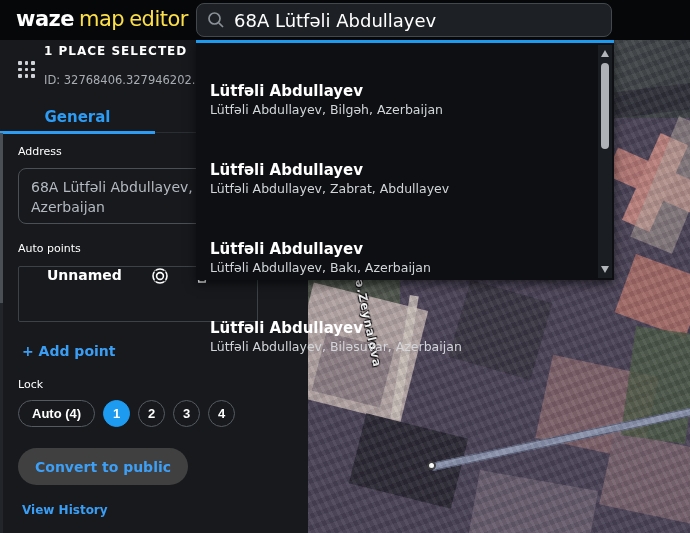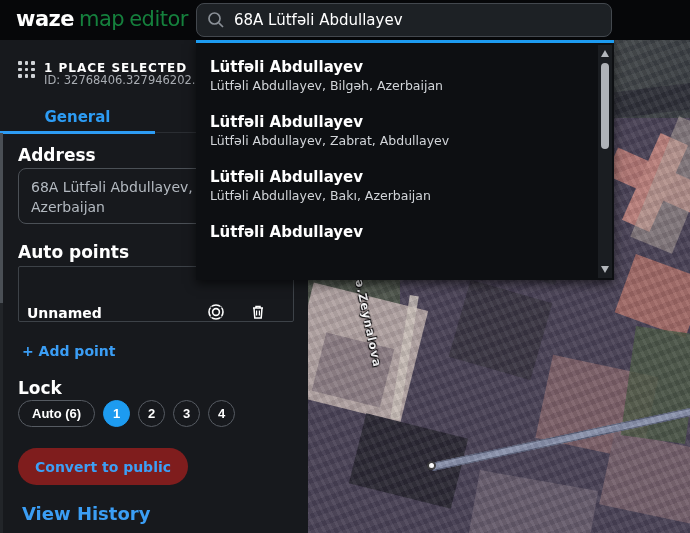--- a/index.html
+++ b/index.html
@@ -4,59 +4,59 @@
 <style>
   * { margin:0; padding:0; box-sizing:border-box; }
   html,body { background:#000; }
   body { font-family:"DejaVu Sans","Liberation Sans",sans-serif; }
   .stage { position:relative; width:690px; height:533px; overflow:hidden; background:#101114; }
 
   
   .topbar { position:absolute; left:0; top:0; width:690px; height:40px; background:#060709; z-index:20; }
   .logo { position:absolute; left:16px; top:7px; display:flex; align-items:baseline; color:#fff; }
   .logo .l-bold { font-size:21px; font-weight:800; letter-spacing:-0.5px; }
-  .logo .l-light { font-size:21px; font-weight:400; color:#15803d; margin-left:5px; letter-spacing:-0.5px; }
+  .logo .l-light { font-size:21px; font-weight:400; color:#fde047; margin-left:5px; letter-spacing:-0.5px; }
   .searchbox { position:absolute; left:196px; top:3px; width:416px; height:34px; background:#1d2125;
     border:1px solid #43484e; border-radius:8px; display:flex; align-items:center; padding:0 10px; }
-  .searchbox input { background:transparent; border:none; outline:none; color:#fff; font-size:15px;
+  .searchbox input { background:transparent; border:none; outline:none; color:#fff; font-size:18px;
     font-family:inherit; width:100%; margin-left:9px; }
   .search-icon svg { display:block; }
 
   
   .sidebar { position:absolute; left:0; top:40px; width:308px; height:493px; background:#17191d; z-index:5; }
   .side-scroll { position:absolute; left:0; top:93px; bottom:0; width:3px; background:#222529; }
   .side-scroll .thumb { position:absolute; left:0; top:0; width:3px; height:170px; background:#4a4f55; }
   .sel-header { position:absolute; left:0; top:0; width:100%; height:60px; }
   .drag-handle { position:absolute; left:18px; top:21px; width:18px; height:18px; display:grid;
     grid-template-columns:repeat(3,1fr); grid-template-rows:repeat(3,1fr); gap:2px; }
   .drag-handle i { width:3.5px; height:3.5px; border-radius:1px; background:#cfd2d6; display:block; }
-  .sel-title { position:absolute; left:44px; top:21px; color:#fff; font-size:12px; font-weight:700; letter-spacing:1px; }
+  .sel-title { position:absolute; left:44px; top:4px; color:#fff; font-size:12px; font-weight:700; letter-spacing:1px; }
   .sel-id { position:absolute; left:44px; top:33px; color:#a9adb3; font-size:11.5px; }
   .tabs { position:absolute; left:0; top:60px; width:100%; height:33px; border-bottom:1px solid #2a2d32; }
   .tab { position:absolute; left:0; top:0; width:155px; height:33px; display:flex; align-items:center; justify-content:center; }
   .tab span { color:#2d9cf4; font-size:15px; font-weight:700; }
   .tab .underline { position:absolute; left:0; bottom:-1px; width:155px; height:3px; background:#2d9cf4; }
 
-  .section-label { position:absolute; left:18px; color:#fff; font-size:17px; font-weight:700; }
+  .section-label { position:absolute; left:18px; color:#fff; font-size:11px; font-weight:400; }
   .address-box { position:absolute; left:18px; top:128px; width:274px; height:56px; border:1px solid #4b5056;
     border-radius:8px; padding:8px 12px; color:#b4bac1; font-size:14px; line-height:1.45; white-space:pre-line; }
-  .entry-box { position:absolute; left:18px; top:226px; width:276px; height:56px; border:1px solid #3d4248;
-    border-radius:2px; display:flex; align-items:flex-end; padding:0 8px; }
+  .entry-box { position:absolute; left:18px; top:226px; width:240px; height:56px; border:1px solid #3d4248;
+    border-radius:2px; display:flex; align-items:flex-start; padding:0 28px; }
   .entry-name { color:#fff; font-size:14px; font-weight:700; flex:1; }
   .entry-icons { display:flex; gap:24px; align-items:center; margin-right:18px; }
   .icon-btn { width:18px; height:18px; cursor:pointer; }
   .add-point { position:absolute; left:22px; top:303px; color:#3b9ef5; font-size:14px; font-weight:700; cursor:pointer; }
   .lock-row { position:absolute; left:18px; top:360px; display:flex; gap:8px; align-items:center; }
   .pill { height:27px; border:1.5px solid #565b62; border-radius:999px; color:#fff; font-size:13px; font-weight:700;
     display:flex; align-items:center; justify-content:center; padding:0 13px; background:transparent; cursor:pointer; }
   .pill.circle { width:27px; padding:0; }
   .pill.active { background:#1d9bf0; border-color:#1d9bf0; }
-  .convert-btn { position:absolute; left:18px; top:408px; height:37px; background:#7f1d1d; border:none; border-radius:999px;
+  .convert-btn { position:absolute; left:18px; top:408px; height:37px; background:#404040; border:none; border-radius:999px;
     color:#3d9ff5; font-size:14px; font-weight:700; padding:0 17px; font-family:inherit; cursor:pointer; }
-  .view-history { position:absolute; left:22px; top:463px; color:#3b9ef5; font-size:18px; font-weight:700; cursor:pointer; }
+  .view-history { position:absolute; left:22px; top:463px; color:#3b9ef5; font-size:12px; font-weight:700; cursor:pointer; }
 
   
   .map { position:absolute; left:308px; top:40px; width:382px; height:493px; background:#4a4356; overflow:hidden; z-index:1; }
   .patch { position:absolute; }
   .map .grain { position:absolute; inset:0;
     background:repeating-linear-gradient(63deg, rgba(255,255,255,.04) 0 3px, rgba(0,0,0,.05) 3px 7px),
                repeating-linear-gradient(-20deg, rgba(20,10,40,.08) 0 5px, rgba(180,170,190,.05) 5px 11px); }
   .road-main { position:absolute; left:22px; top:-12px; width:12px; height:580px; background:#ece4d2;
     border-left:1.5px solid #6b6252; border-right:1.5px solid #6b6252; transform:rotate(12.3deg); transform-origin:6px 0; }
   .road-gray { position:absolute; left:124px; top:423px; width:276px; height:8px; background:#8d96af;
@@ -64,21 +64,21 @@
   .road-node { position:absolute; left:119px; top:421px; width:9px; height:9px; border-radius:50%;
     background:#fff; border:2px solid #3a3a3a; }
   .street-label { position:absolute; left:58px; top:238px; color:#fff; font-size:11.5px; font-weight:700;
     transform:rotate(78deg); transform-origin:left top; letter-spacing:1px;
     text-shadow:0 0 2px #000, 1px 1px 1px #000, -1px -1px 1px #000; }
 
   
   .dropdown { position:absolute; left:196px; top:40px; width:418px; height:240px; background:#0d0f12;
     border-top:3px solid #1d9bf0; z-index:15; box-shadow:0 4px 10px rgba(0,0,0,.6); }
   .results { padding:15px 0 0 14px; }
-  .result { height:55px; cursor:pointer; }
+  .result { height:55px; cursor:pointer;margin-top:24px; }
   .result .r-title { color:#fff; font-size:15px; font-weight:700; line-height:19px; }
   .result .r-sub { color:#d2d5d9; font-size:12.5px; line-height:17px; }
   .dd-scrollbar { position:absolute; right:2px; top:2px; bottom:2px; width:14px; background:#1a1d21; }
   .dd-arrow-up, .dd-arrow-down { position:absolute; left:3px; width:0; height:0; border-left:4.5px solid transparent;
     border-right:4.5px solid transparent; }
   .dd-arrow-up { top:5px; border-bottom:7px solid #b3b7bc; }
   .dd-arrow-down { bottom:5px; border-top:7px solid #b3b7bc; }
   .dd-thumb { position:absolute; left:3px; top:18px; width:8px; height:86px; background:#aeb2b7; border-radius:4px; }
 </style>
 </head>
@@ -160,21 +160,21 @@
             <path d="M7.6 7.5v5M10.4 7.5v5" stroke="#fff" stroke-width="1.2" fill="none"></path>
           </svg>
         </span>
       </span>
     </div>
 
     <div class="add-point">+ Add point</div>
 
     <div class="section-label" style="top:338px;">Lock</div>
     <div class="lock-row">
-      <button class="pill">Auto (6)</button>
+      <button class="pill">Auto (4)</button>
       <button class="pill circle active">1</button>
       <button class="pill circle">2</button>
       <button class="pill circle">3</button>
       <button class="pill circle">4</button>
     </div>
 
     <button class="convert-btn">Convert to public</button>
     <div class="view-history">View History</div>
 
     <div class="side-scroll">
@@ -191,20 +191,21 @@
       <div class="result">
         <div class="r-title">Lütfəli Abdullayev</div>
         <div class="r-sub">Lütfəli Abdullayev, Zabrat, Abdullayev</div>
       </div>
       <div class="result">
         <div class="r-title">Lütfəli Abdullayev</div>
         <div class="r-sub">Lütfəli Abdullayev, Bakı, Azerbaijan</div>
       </div>
       <div class="result">
         <div class="r-title">Lütfəli Abdullayev</div>
+        <div class="r-sub">Lütfəli Abdullayev, Biləsuvar, Azerbaijan</div>
       </div>
     </div>
     <div class="dd-scrollbar">
       <div class="dd-arrow-up"></div>
       <div class="dd-thumb"></div>
       <div class="dd-arrow-down"></div>
     </div>
   </div>
 
   <div class="topbar">

